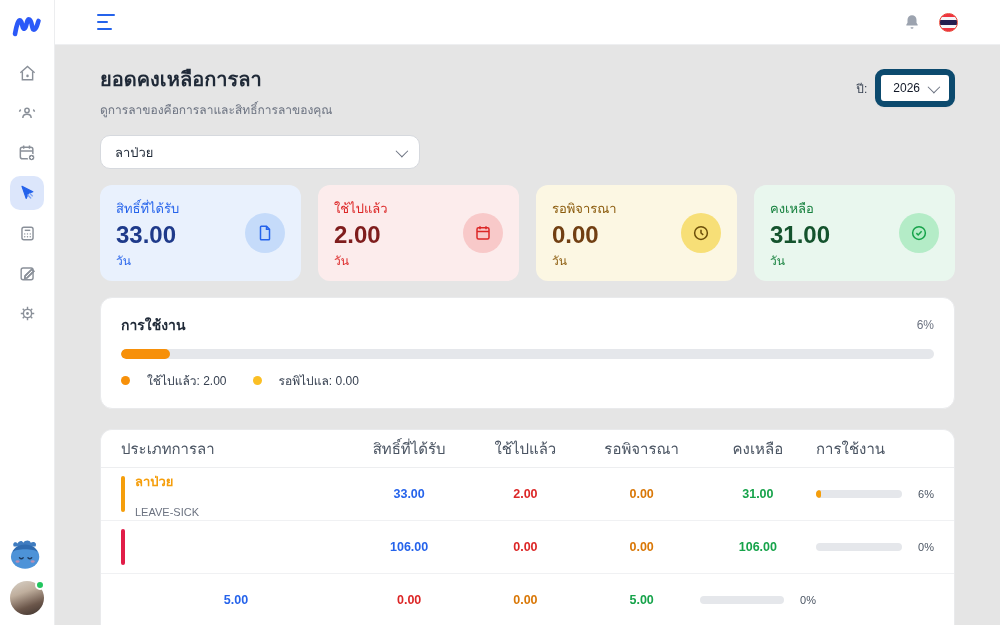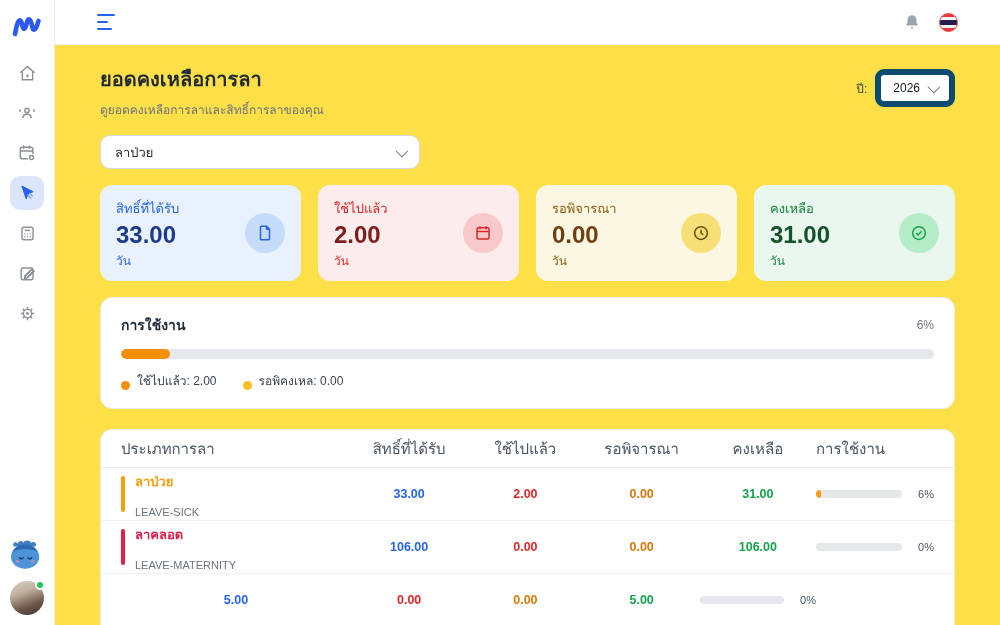--- a/index.html
+++ b/index.html
@@ -1,18 +1,18 @@
 <!DOCTYPE html>
 <html><head>
 <meta charset="utf-8">
 <style>
   * { margin:0; padding:0; box-sizing:border-box; }
   html,body { width:1000px; height:625px; overflow:hidden; }
   body { font-family:"Liberation Sans","DejaVu Sans",sans-serif; background:#fff; }
-  .app { position:relative; width:1000px; height:625px; background:#fde047; overflow:hidden; }
+  .app { position:relative; width:1000px; height:625px; background:#e5e5e5; overflow:hidden; }
 
   
   .sidebar { position:absolute; left:0; top:0; bottom:0; width:55px; background:#fff; border-right:1px solid #ECEDEF; display:flex; flex-direction:column; align-items:center; z-index:5; }
   .logo { margin-top:8px; width:38px; height:34px; display:flex; align-items:center; justify-content:center; }
   .nav { margin-top:14px; display:flex; flex-direction:column; gap:6px; align-items:center; }
   .nav-item { width:34px; height:34px; border-radius:10px; display:flex; align-items:center; justify-content:center; cursor:pointer; color:#8A9099; }
   .nav-item.active { background:#DCE6FB; color:#2563EB; }
   .sidebar-bottom { margin-top:auto; margin-bottom:10px; display:flex; flex-direction:column; gap:10px; align-items:center; }
   .sticker { width:38px; height:34px; }
   .avatar-wrap { position:relative; width:34px; height:34px; }
@@ -54,21 +54,21 @@
   .card-green { background:#E9F7EE; } .card-green .c-label,.card-green .c-unit{color:#15803D;} .card-green .c-value{color:#14532D;} .card-green .c-icon{background:#B4ECC7; color:#16A34A;}
 
   
   .usage-card { margin-top:16px; background:#fff; border:1px solid #E9EAEC; border-radius:12px; padding:16px 20px 18px 20px; }
   .usage-head { display:flex; align-items:center; justify-content:space-between; }
   .usage-title { font-size:14px; font-weight:bold; color:#1F2937; }
   .usage-pct { font-size:12px; color:#6B7280; }
   .usage-bar { margin-top:13px; height:10px; background:#E5E7EB; border-radius:6px; overflow:hidden; }
   .usage-fill { height:100%; background:#F79009; border-radius:6px; }
   .usage-legend { margin-top:12px; display:flex; gap:26px; }
-  .legend-item { display:flex; align-items:flex-end; gap:7px; font-size:12px; color:#374151; }
+  .legend-item { display:flex; align-items:center; gap:17px; font-size:12px; color:#374151; }
   .legend-dot { width:9px; height:9px; border-radius:50%; }
 
   
   .table-card { margin-top:20px; background:#fff; border:1px solid #E9EAEC; border-radius:12px 12px 0 0; border-bottom:none; overflow:hidden; }
   .t-grid { display:grid; grid-template-columns:230px repeat(4,1fr) 118px; align-items:center; padding:0 20px; }
   .t-head { height:38px; border-bottom:1px solid #EDEEF0; }
   .th { font-size:15px; color:#4B5563; }
   .th.num { text-align:center; }
   .t-row { min-height:53px; border-bottom:1px solid #F0F1F3; }
   .type-cell { display:flex; align-items:center; gap:10px; }
@@ -180,21 +180,21 @@
         </svg>
       </span>
       <span class="flag"></span>
     </div>
   </div>
 
   <div class="main">
     <div class="page-head">
       <div>
         <div class="page-title">ยอดคงเหลือการลา</div>
-        <div class="page-subtitle">ดูยอดคงเหลือการลาและสิทธิ์การลาของคุณ</div>
+        <div class="page-subtitle">ดูการลาของคือการลาและสิทธิ์การลาของคุณ</div>
       </div>
       <div class="year-box">
         <span class="year-label">ปี:</span>
         <div class="year-select">
           <span>2026</span>
           <span class="chev"></span>
         </div>
       </div>
     </div>
 
@@ -258,21 +258,21 @@
       <div class="usage-bar">
         <div class="usage-fill" style="width: 6%;"></div>
       </div>
       <div class="usage-legend">
           <div class="legend-item">
             <span class="legend-dot" style="background: rgb(247, 144, 9);"></span>
             <span>ใช้ไปแล้ว: 2.00</span>
           </div>
           <div class="legend-item">
             <span class="legend-dot" style="background: rgb(251, 191, 36);"></span>
-            <span>รอพิคงเหล: 0.00</span>
+            <span>รอพิไปแล: 0.00</span>
           </div>
         </div>
     </div>
 
     <div class="table-card">
       <div class="t-grid t-head">
           <div class="th">ประเภทการลา</div>
           <div class="th num">สิทธิ์ที่ได้รับ</div>
           <div class="th num">ใช้ไปแล้ว</div>
           <div class="th num">รอพิจารณา</div>
@@ -295,24 +295,20 @@
             <div class="usage-cell">
               <div class="mini-bar">
                 <div class="mini-fill" style="width: 6%; background: rgb(245, 158, 11);"></div>
               </div>
               <span class="mini-pct">6%</span>
             </div>
           </div>
           <div class="t-grid t-row">
             <div class="type-cell">
               <span class="type-bar" style="background: rgb(225, 29, 72);"></span>
-              <div>
-                <div class="type-name" style="color: rgb(225, 29, 72);">ลาคลอด</div>
-                <div class="type-code">LEAVE-MATERNITY</div>
-              </div>
             </div>
             <div class="num-cell v-blue">106.00</div>
             <div class="num-cell v-red">0.00</div>
             <div class="num-cell v-orange">0.00</div>
             <div class="num-cell v-green">106.00</div>
             <div class="usage-cell">
               <div class="mini-bar">
                 <div class="mini-fill" style="width: 0%; background: rgb(225, 29, 72);"></div>
               </div>
               <span class="mini-pct">0%</span>

